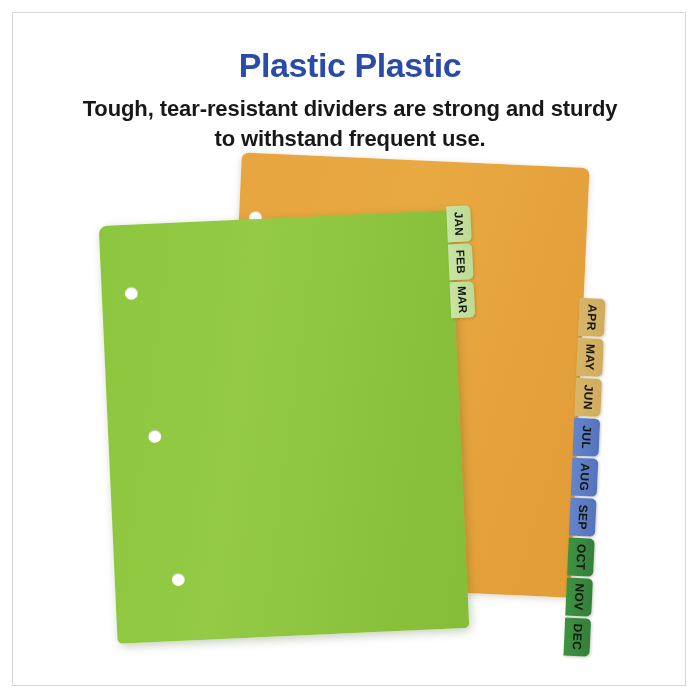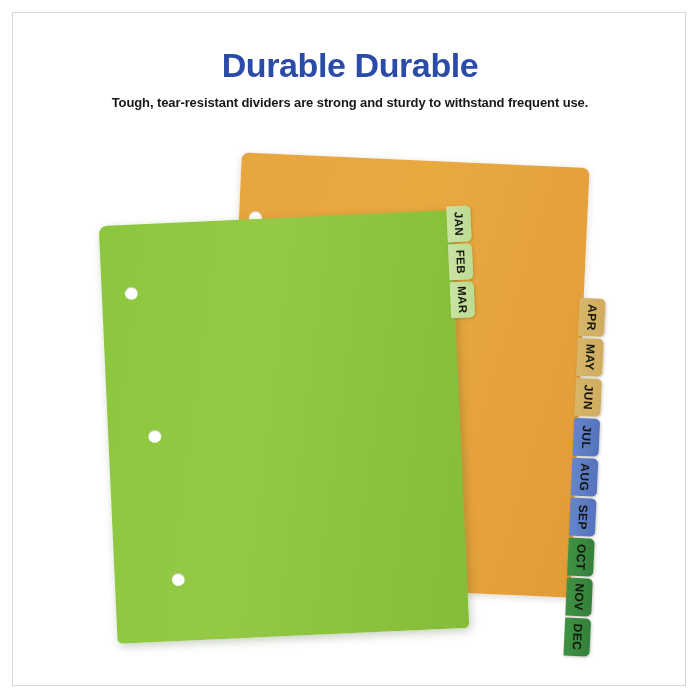--- a/index.html
+++ b/index.html
@@ -45,21 +45,21 @@
   }
   #headline {
     font-size: 34px;
     font-weight: bold;
     color: #2b4ba8;
     letter-spacing: -0.4px;
     line-height: 1.12;
     margin: 0 0 10px 0;
   }
   #subheadline {
-    font-size: 13px;
+    font-size: 22px;
     font-weight: bold;
     color: #18181a;
     line-height: 1.38;
     margin: 0 auto;
     width: 560px;
     letter-spacing: -0.1px;
   }
 
   
   #photo {
@@ -166,21 +166,21 @@
     color: #14150e;
     letter-spacing: 0.4px;
   }
 </style>
 </head>
 <body>
 
 <div id="canvas">
 
   <div id="text-block">
-    <h1 id="headline">Durable Durable</h1>
+    <h1 id="headline">Plastic Plastic</h1>
     <p id="subheadline">Tough, tear-resistant dividers are strong and sturdy to withstand frequent use.</p>
   </div>
 
   <div id="photo">
 
     <div id="orange-wrap">
       <div id="orange-sheet"></div>
 
       <div class="orange-hole" style="left:10px; top:58px;"></div>
 

